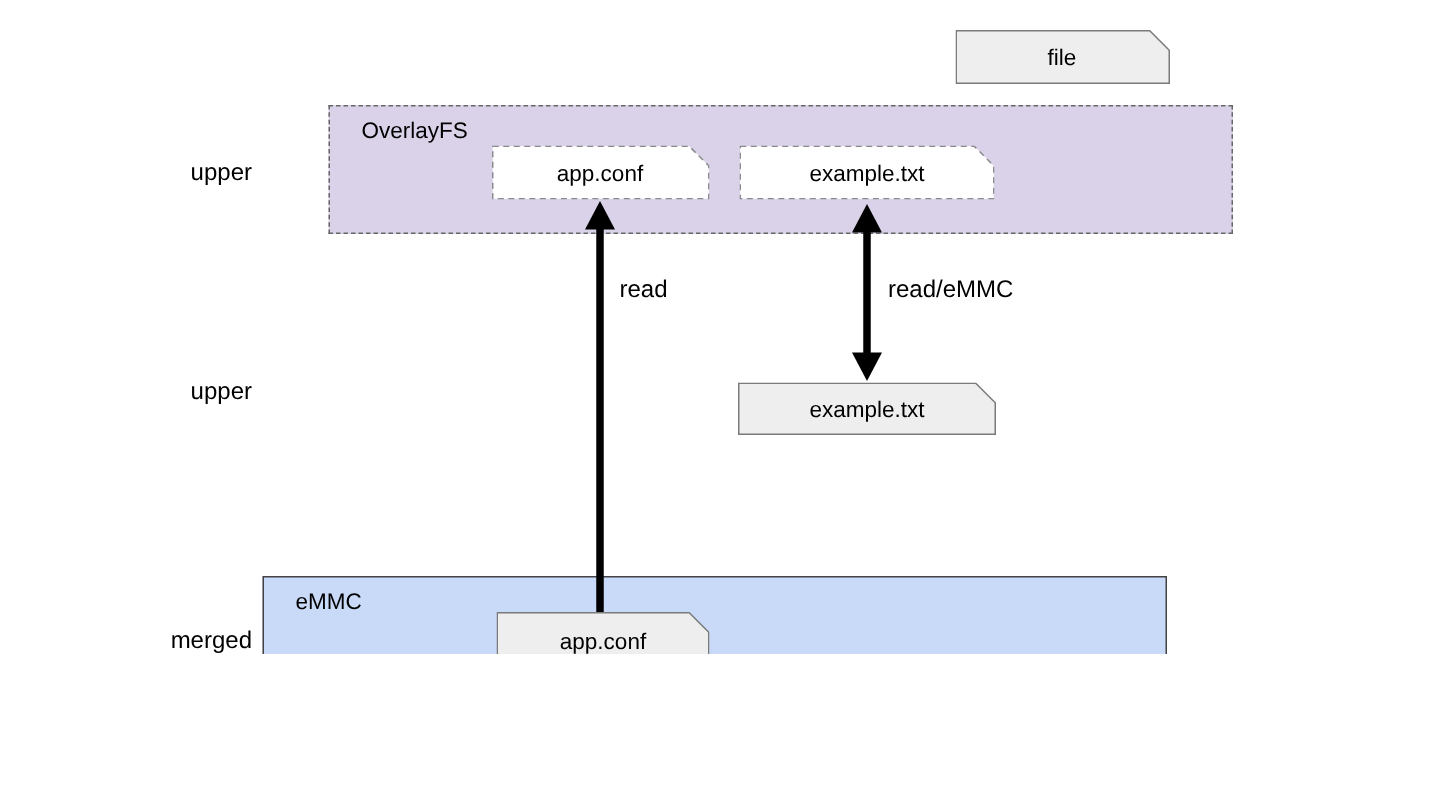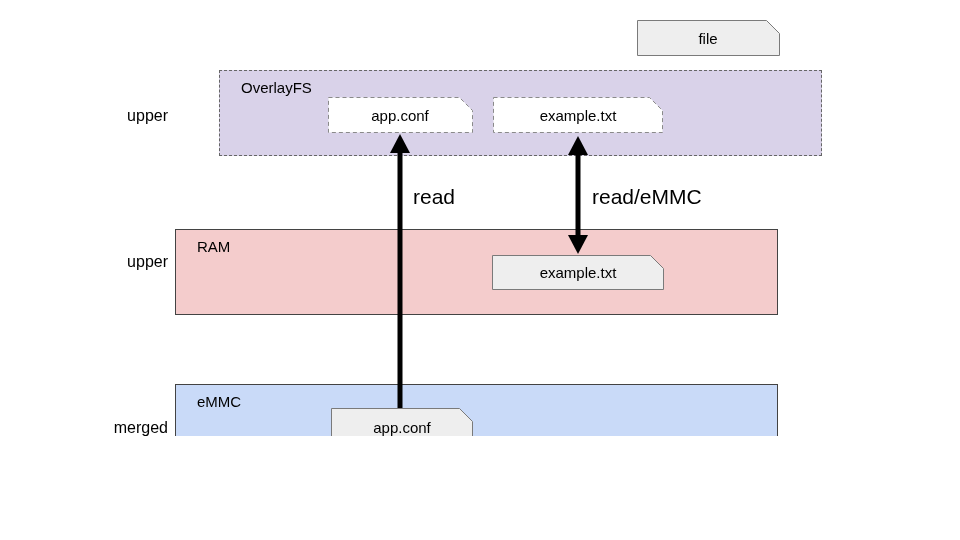--- a/index.html
+++ b/index.html
@@ -31,21 +31,21 @@
   .file-svg { position: absolute; z-index: 6; }
   .file-svg text {
     font-family: "Liberation Sans", sans-serif;
     font-size: 15px; fill: #000000;
   }
   .arrow-layer {
     position: absolute; left: 0; top: 0; z-index: 5;
     pointer-events: none;
   }
   .arrow-label {
-    position: absolute; font-size: 21px; color: #000000; z-index: 6;
+    position: absolute; font-size: 16px; color: #000000; z-index: 6;
     white-space: nowrap;
   }
   .label-read { left: 413px; top: 185px; }
   .label-read-write { left: 592px; top: 185px; }
 </style>
 </head>
 <body>
 
 <div class="canvas">
 
@@ -55,23 +55,20 @@
   </svg>
 
   <div class="side-label" style="top:107px;">upper</div>
   <div class="side-label" style="top:253px;">upper</div>
   <div class="side-label" style="top:419px;">merged</div>
 
   <div class="layer layer-merged">
     <div class="layer-title">OverlayFS</div>
   </div>
 
-  <div class="layer layer-upper">
-    <div class="layer-title">RAM</div>
-  </div>
 
   <div class="layer layer-lower">
     <div class="layer-title">eMMC</div>
   </div>
 
   <svg class="arrow-layer" width="960" height="540">
     <g>
       <line x1="400" y1="412" x2="400" y2="150" stroke="#000000" stroke-width="5"></line>
       <polygon points="400,134 390,153 410,153" fill="#000000"></polygon>
     </g>

